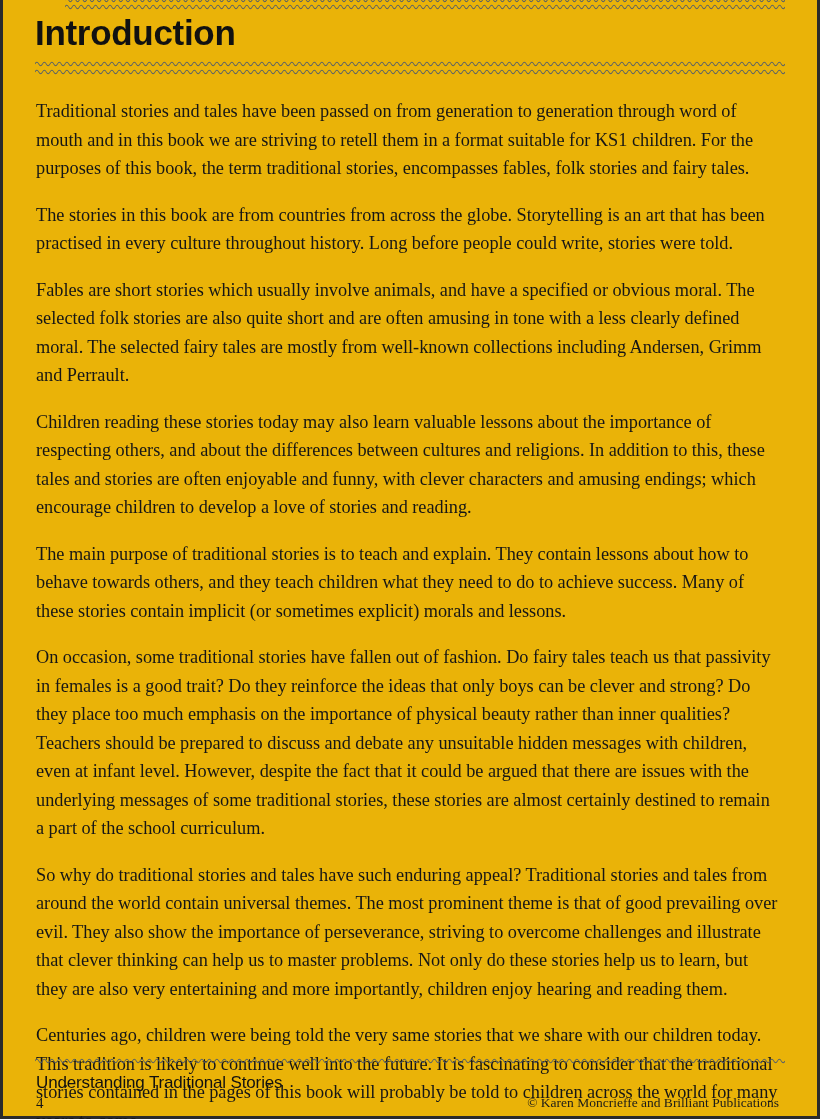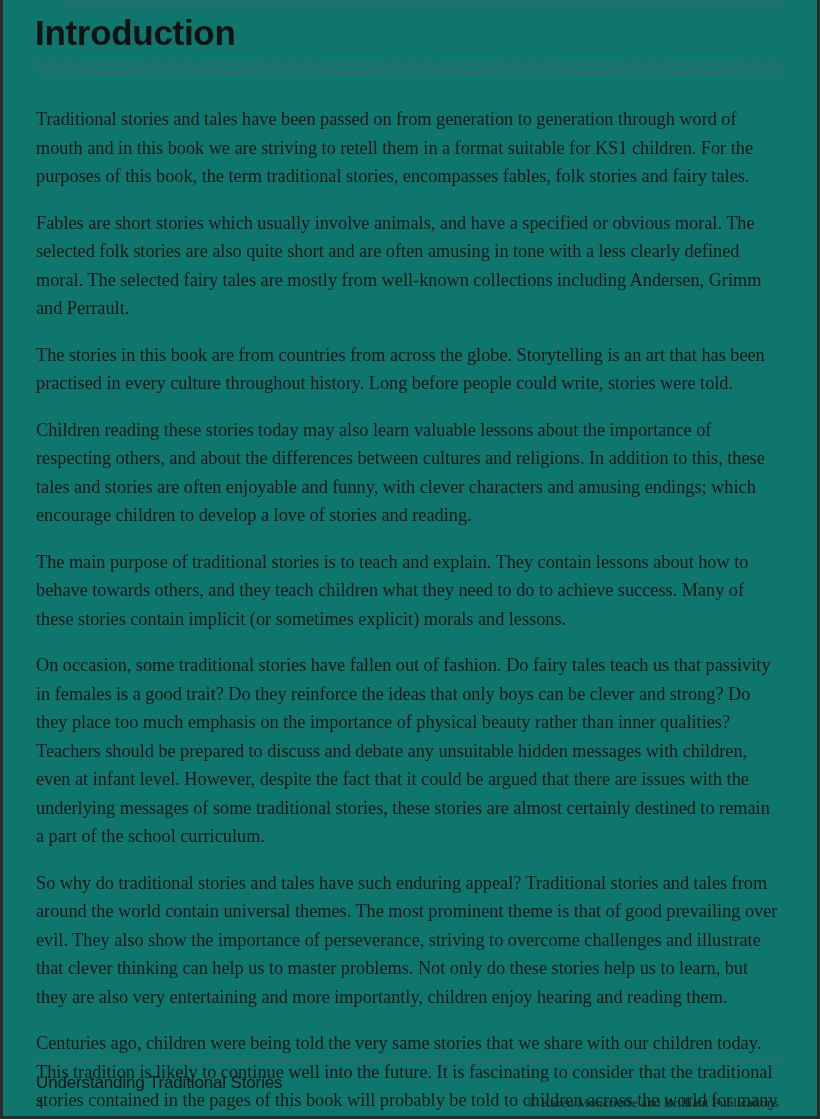--- a/index.html
+++ b/index.html
@@ -12,21 +12,21 @@
     height: 1119px;
     overflow: hidden;
     font-family: "Liberation Serif", serif;
   }
 
   #page {
     position: relative;
     width: 820px;
     height: 1119px;
     box-sizing: border-box;
-    background: #0f766e;
+    background: #eab308;
     border-left: 3px solid #2b2b2b;
     border-right: 3px solid #2b2b2b;
     border-bottom: 3px solid #2b2b2b;
     border-top: 0;
   }
 
   
   .wave {
     display: block;
     width: 100%;
@@ -77,21 +77,21 @@
   }
 
   
   #body-copy {
     position: absolute;
     left: 33px;
     right: 38px;
     top: 97px;
   }
   #body-copy p {
-    margin: 8px 0 18px 0;
+    margin: 0 0 18px 0;
     font-family: "Liberation Serif", serif;
     font-size: 18.3px;
     line-height: 28.5px;
     color: #161616;
     text-align: left;
     word-spacing: -0.1px;
   }
   #body-copy p:last-child { margin-bottom: 0; }
 
   
@@ -162,22 +162,22 @@
     </span>
     <span class="wave">
       <svg viewBox="0 0 1000 7" preserveAspectRatio="none">
         <path d="M0 4 Q 2.5 0.6 5 4 T 10 4 T 15 4 T 20 4 T 25 4 T 30 4 T 35 4 T 40 4 T 45 4 T 50 4 T 55 4 T 60 4 T 65 4 T 70 4 T 75 4 T 80 4 T 85 4 T 90 4 T 95 4 T 100 4 T 105 4 T 110 4 T 115 4 T 120 4 T 125 4 T 130 4 T 135 4 T 140 4 T 145 4 T 150 4 T 155 4 T 160 4 T 165 4 T 170 4 T 175 4 T 180 4 T 185 4 T 190 4 T 195 4 T 200 4 T 205 4 T 210 4 T 215 4 T 220 4 T 225 4 T 230 4 T 235 4 T 240 4 T 245 4 T 250 4 T 255 4 T 260 4 T 265 4 T 270 4 T 275 4 T 280 4 T 285 4 T 290 4 T 295 4 T 300 4 T 305 4 T 310 4 T 315 4 T 320 4 T 325 4 T 330 4 T 335 4 T 340 4 T 345 4 T 350 4 T 355 4 T 360 4 T 365 4 T 370 4 T 375 4 T 380 4 T 385 4 T 390 4 T 395 4 T 400 4 T 405 4 T 410 4 T 415 4 T 420 4 T 425 4 T 430 4 T 435 4 T 440 4 T 445 4 T 450 4 T 455 4 T 460 4 T 465 4 T 470 4 T 475 4 T 480 4 T 485 4 T 490 4 T 495 4 T 500 4 T 505 4 T 510 4 T 515 4 T 520 4 T 525 4 T 530 4 T 535 4 T 540 4 T 545 4 T 550 4 T 555 4 T 560 4 T 565 4 T 570 4 T 575 4 T 580 4 T 585 4 T 590 4 T 595 4 T 600 4 T 605 4 T 610 4 T 615 4 T 620 4 T 625 4 T 630 4 T 635 4 T 640 4 T 645 4 T 650 4 T 655 4 T 660 4 T 665 4 T 670 4 T 675 4 T 680 4 T 685 4 T 690 4 T 695 4 T 700 4 T 705 4 T 710 4 T 715 4 T 720 4 T 725 4 T 730 4 T 735 4 T 740 4 T 745 4 T 750 4 T 755 4 T 760 4 T 765 4 T 770 4 T 775 4 T 780 4 T 785 4 T 790 4 T 795 4 T 800 4 T 805 4 T 810 4 T 815 4 T 820 4 T 825 4 T 830 4 T 835 4 T 840 4 T 845 4 T 850 4 T 855 4 T 860 4 T 865 4 T 870 4 T 875 4 T 880 4 T 885 4 T 890 4 T 895 4 T 900 4 T 905 4 T 910 4 T 915 4 T 920 4 T 925 4 T 930 4 T 935 4 T 940 4 T 945 4 T 950 4 T 955 4 T 960 4 T 965 4 T 970 4 T 975 4 T 980 4 T 985 4 T 990 4 T 995 4 T 1000 4" fill="none" stroke="#555f6b" stroke-width="1.1"></path>
       </svg>
     </span>
   </div>
 
   <div id="body-copy">
     <p>Traditional stories and tales have been passed on from generation to generation through word of mouth and in this book we are striving to retell them in a format suitable for KS1 children. For the purposes of this book, the term traditional stories, encompasses fables, folk stories and fairy tales.</p>
+    <p>The stories in this book are from countries from across the globe. Storytelling is an art that has been practised in every culture throughout history. Long before people could write, stories were told.</p>
     <p>Fables are short stories which usually involve animals, and have a specified or obvious moral. The selected folk stories are also quite short and are often amusing in tone with a less clearly defined moral. The selected fairy tales are mostly from well-known collections including Andersen, Grimm and Perrault.</p>
-    <p>The stories in this book are from countries from across the globe. Storytelling is an art that has been practised in every culture throughout history. Long before people could write, stories were told.</p>
     <p>Children reading these stories today may also learn valuable lessons about the importance of respecting others, and about the differences between cultures and religions. In addition to this, these tales and stories are often enjoyable and funny, with clever characters and amusing endings; which encourage children to develop a love of stories and reading.</p>
     <p>The main purpose of traditional stories is to teach and explain. They contain lessons about how to behave towards others, and they teach children what they need to do to achieve success. Many of these stories contain implicit (or sometimes explicit) morals and lessons.</p>
     <p>On occasion, some traditional stories have fallen out of fashion. Do fairy tales teach us that passivity in females is a good trait? Do they reinforce the ideas that only boys can be clever and strong? Do they place too much emphasis on the importance of physical beauty rather than inner qualities? Teachers should be prepared to discuss and debate any unsuitable hidden messages with children, even at infant level. However, despite the fact that it could be argued that there are issues with the underlying messages of some traditional stories, these stories are almost certainly destined to remain a part of the school curriculum.</p>
     <p>So why do traditional stories and tales have such enduring appeal? Traditional stories and tales from around the world contain universal themes. The most prominent theme is that of good prevailing over evil. They also show the importance of perseverance, striving to overcome challenges and illustrate that clever thinking can help us to master problems. Not only do these stories help us to learn, but they are also very entertaining and more importantly, children enjoy hearing and reading them.</p>
     <p>Centuries ago, children were being told the very same stories that we share with our children today. This tradition is likely to continue well into the future. It is fascinating to consider that the traditional stories contained in the pages of this book will probably be told to children across the world for many years to come.</p>
   </div>
 
   <div class="divider-footer">
     <span class="wave">
       <svg viewBox="0 0 1000 7" preserveAspectRatio="none">

